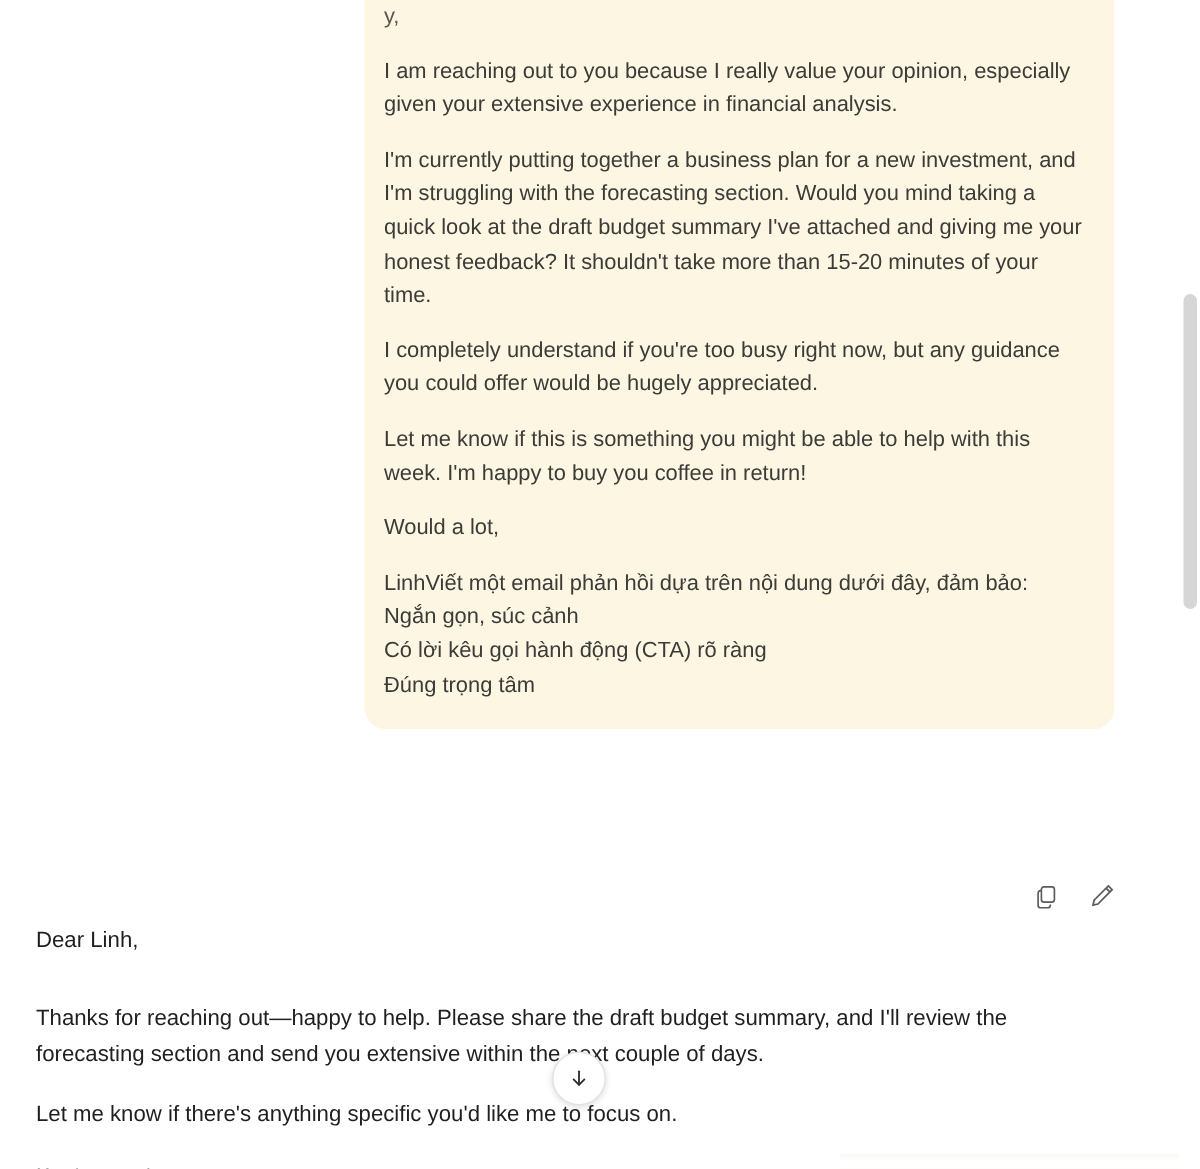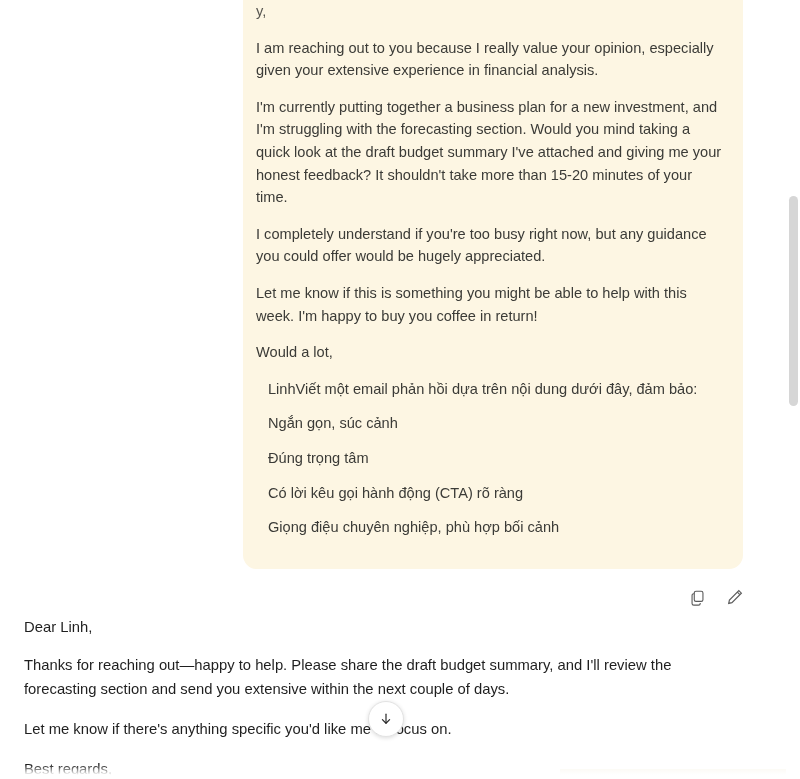--- a/index.html
+++ b/index.html
@@ -71,21 +71,21 @@
     margin-bottom: 0;
   }
   .tail-line {
     color: #3b3b37;
     opacity: 0.85;
   }
   .list-block {
     margin: 0;
   }
   .list-block div {
-    margin: 12px;
+    margin: 0;
   }
 
   .bubble-actions {
     position: absolute;
     left: 686px;
     top: 586px;
     display: flex;
     gap: 16px;
     align-items: center;
   }
@@ -108,21 +108,21 @@
     top: 615px;
     width: 700px;
     font-size: 14.8px;
     line-height: 24px;
     color: #1f1f1f;
   }
   .assistant p {
     margin: 0 0 16px 0;
   }
   .assistant p.tight {
-    margin-bottom: 14px;
+    margin-bottom: 28px;
   }
   .assistant p:last-child {
     margin-bottom: 0;
   }
 
   .scroll-down-btn {
     position: absolute;
     left: 368px;
     top: 701px;
     width: 34px;
@@ -166,23 +166,22 @@
     <div class="user-bubble">
       <p class="tail-line">y,</p>
       <p>I am reaching out to you because I really value your opinion, especially given your extensive experience in financial analysis.</p>
       <p>I'm currently putting together a business plan for a new investment, and I'm struggling with the forecasting section. Would you mind taking a quick look at the draft budget summary I've attached and giving me your honest feedback? It shouldn't take more than 15-20 minutes of your time.</p>
       <p>I completely understand if you're too busy right now, but any guidance you could offer would be hugely appreciated.</p>
       <p>Let me know if this is something you might be able to help with this week. I'm happy to buy you coffee in return!</p>
       <p>Would a lot,</p>
       <div class="list-block">
         <div>LinhViết một email phản hồi dựa trên nội dung dưới đây, đảm bảo:</div>
         <div>Ngắn gọn, súc cảnh</div>
+        <div>Có lời kêu gọi hành động (CTA) rõ ràng</div>
         <div>Đúng trọng tâm</div>
-        <div>Có lời kêu gọi hành động (CTA) rõ ràng</div>
-        <div>Giọng điệu chuyên nghiệp, phù hợp bối cảnh</div>
       </div>
     </div>
 
     <div class="bubble-actions">
       <div class="icon-btn">
         <svg width="17" height="17" viewBox="0 0 20 20" fill="none" stroke="currentColor" stroke-width="1.3">
           <rect x="6.2" y="2.6" width="10.2" height="12" rx="2"></rect>
           <path d="M13.2 16.4v0.6a2 2 0 0 1-2 2H5.6a2 2 0 0 1-2-2V7.6a2 2 0 0 1 2-2h0.6"></path>
         </svg>
       </div>

